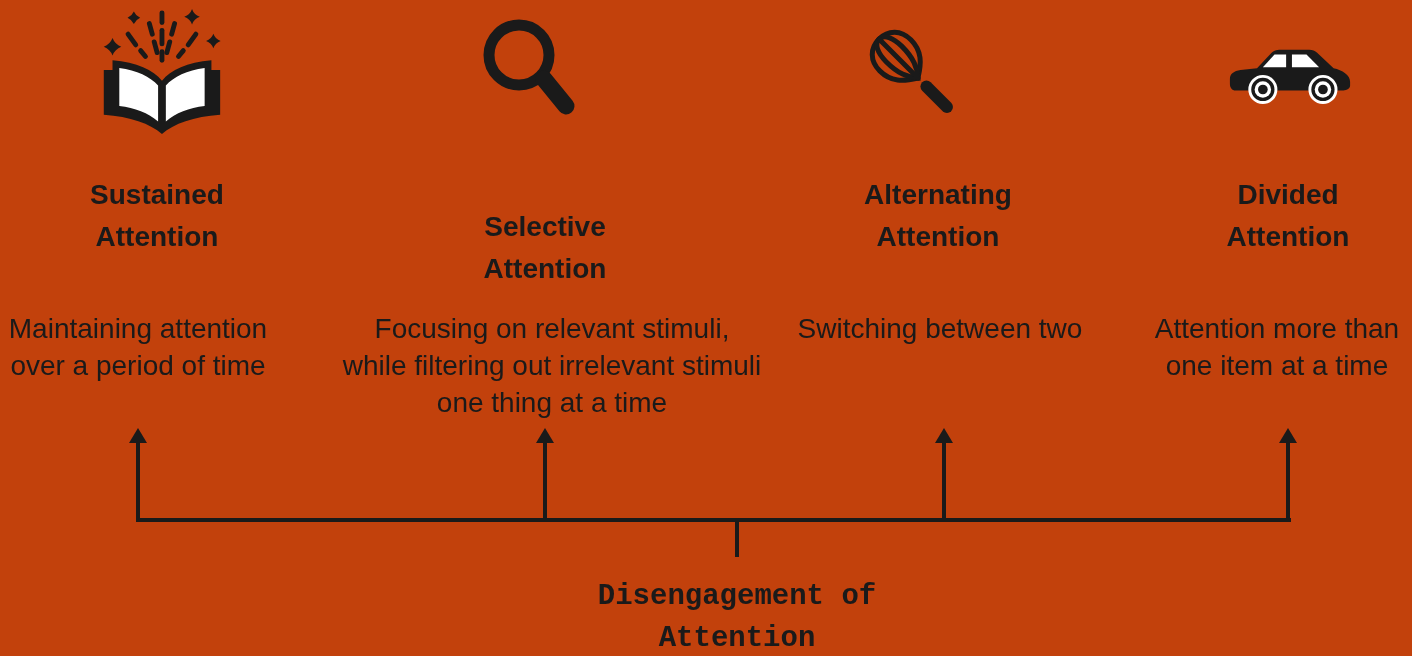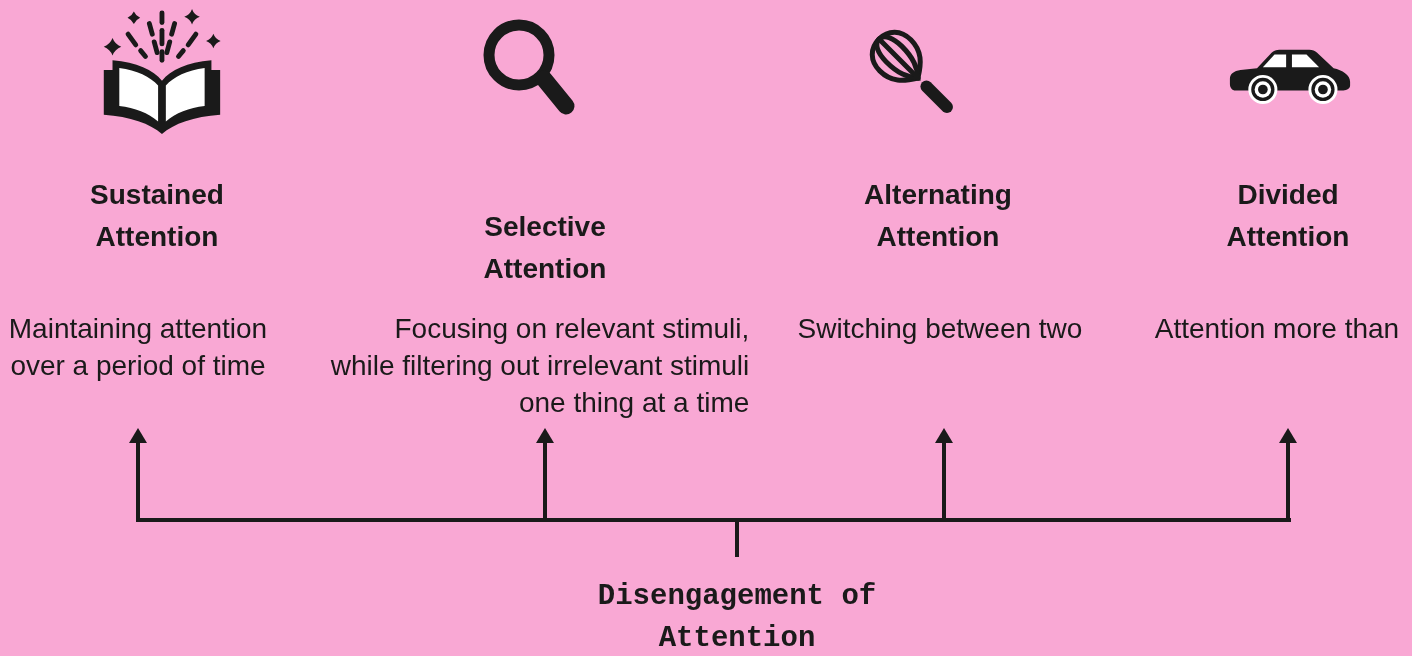--- a/index.html
+++ b/index.html
@@ -1,20 +1,20 @@
 <!DOCTYPE html>
 <html><head>
 <meta charset="utf-8">
 <style>
   html, body { margin: 0; padding: 0; background: #ffffff; }
   #stage {
     position: relative;
     width: 1412px;
     height: 656px;
-    background: #f9a8d4;
+    background: #c2410c;
     font-family: "Liberation Sans", sans-serif;
     color: #1a1a1a;
     overflow: hidden;
   }
   .icon-box { position: absolute; transform: translateX(-50%); }
   .icon-box svg { display: block; width: 100%; height: 100%; }
 
   .col-title {
     position: absolute;
     top: 174px;
@@ -159,30 +159,31 @@
   </div>
   <div class="col-title" style="left:1288px;">
     <span>Divided</span>
     <span>Attention</span>
   </div>
 
   <div class="col-desc" style="left:138px;">
     <span>Maintaining attention</span>
     <span>over a period of time</span>
   </div>
-  <div class="col-desc" style="left:540px;text-align:right;">
+  <div class="col-desc" style="left:552px;">
     <span>Focusing on relevant stimuli,</span>
     <span>while filtering out irrelevant stimuli</span>
     <span>one thing at a time</span>
   </div>
   <div class="col-desc" style="left:940px;">
     <span>Switching between two</span>
   </div>
   <div class="col-desc" style="left:1277px;">
     <span>Attention more than</span>
+    <span>one item at a time</span>
   </div>
 
   <div>
     <div class="hline"></div>
 
     <div class="shaft" style="left:136px;"></div>
     <div class="ahead" style="left:129px;"></div>
 
     <div class="shaft" style="left:543px;"></div>
     <div class="ahead" style="left:536px;"></div>

